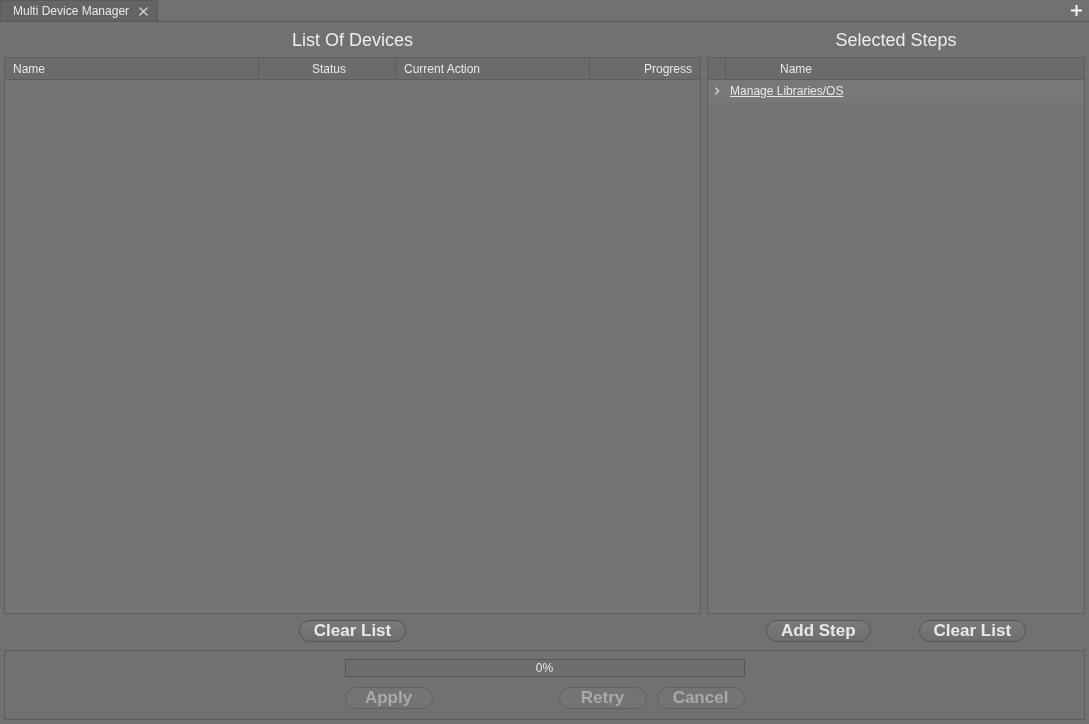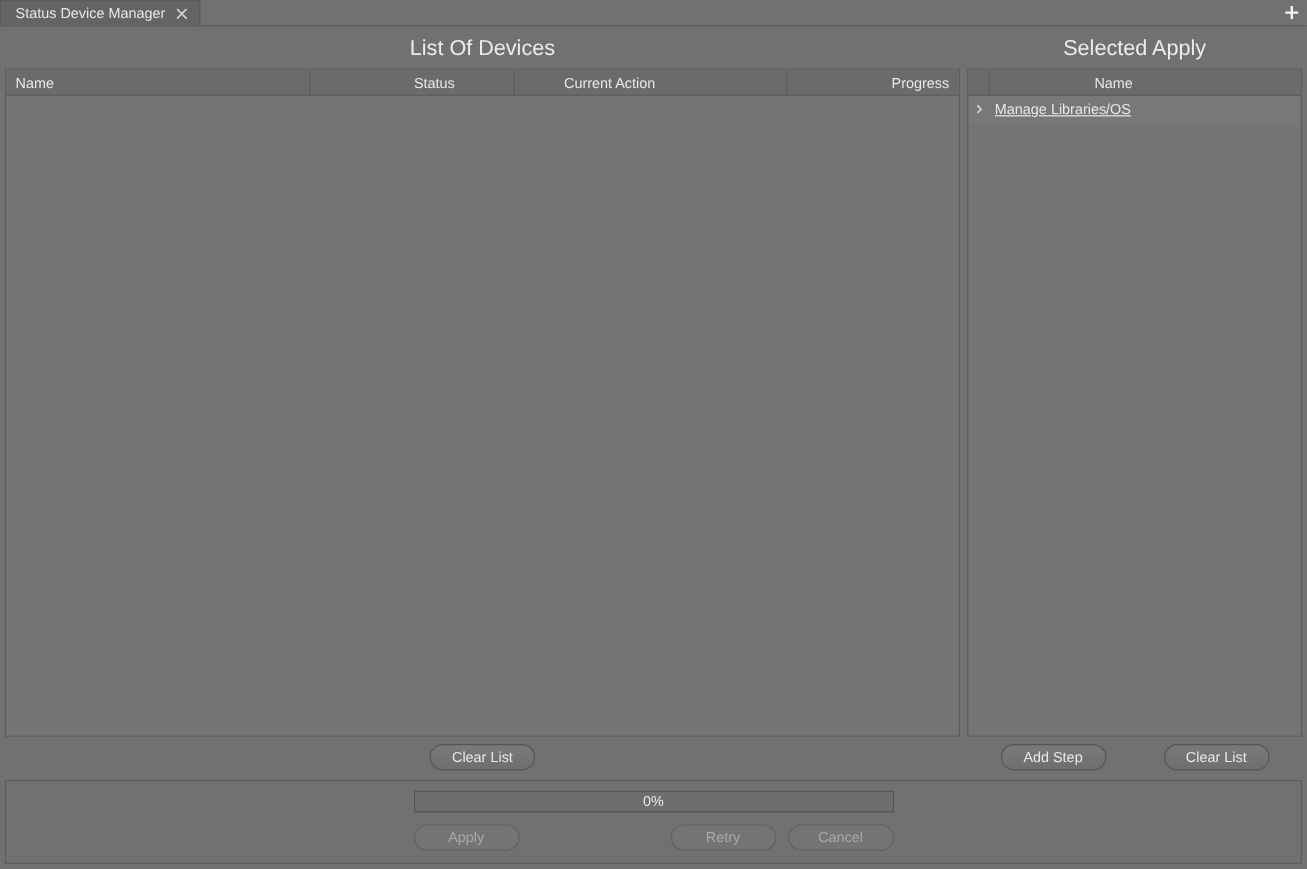--- a/index.html
+++ b/index.html
@@ -98,21 +98,20 @@
     background: #757575;
     display: flex;
     flex-direction: column;
     min-height: 0;
   }
   .grid-header {
     display: flex;
     height: 22px;
     background: #6b6b6b;
     border-bottom: 1px solid #5d5d5d;
-    gap: 33px;
   }
   .grid-header .col {
     display: flex;
     align-items: center;
     padding: 0 8px;
     border-right: 1px solid #5d5d5d;
     font-size: 12px;
     color: #e8e8e8;
   }
   .grid-header .col:last-child { border-right: none; margin-left: 46px; }
@@ -147,27 +146,28 @@
     gap: 24px;
     padding: 6px 0 4px 0;
   }
   .panel.right .panel-footer { gap: 48px; }
   .btn {
     min-width: 88px;
     height: 22px;
     background: linear-gradient(#7a7a7a, #6e6e6e);
     border: 1px solid #555555;
     color: #e8e8e8;
-    font-size: 12px;
+    font-size: 17px;
     display: inline-flex;
     align-items: center;
     justify-content: center;
     cursor: pointer;
     padding: 0 14px;
     border-radius: 11px;
+    font-weight: bold;
   }
   .btn:disabled, .btn.disabled {
     color: #a9a9a9;
     background: #747474;
     border-color: #616161;
     cursor: default;
   }
   
   .bottom-bar {
     border: 1px solid #5d5d5d;
@@ -208,21 +208,21 @@
   .right .col.expcol { flex: 0 0 18px; padding:0; border-right: 1px solid #5d5d5d; }
   .right .col.rname { flex: 1 1 auto; }
 </style>
 </head>
 <body>
 
 <div class="window">
 
   <div class="tabstrip">
     <div class="tab">
-      <span>Status Device Manager</span>
+      <span>Multi Device Manager</span>
       <span class="close-icon">
         <svg width="9" height="9" viewBox="0 0 10 10">
             <path d="M1 1 L9 9 M9 1 L1 9" stroke="#cfcfcf" stroke-width="1.6" stroke-linecap="round"></path>
           </svg>
       </span>
     </div>
     <div class="add-tab">
       <svg width="11" height="11" viewBox="0 0 10 10">
           <path d="M5 0 V10 M0 5 H10" stroke="#f5f5f5" stroke-width="1.8"></path>
         </svg>
@@ -242,21 +242,21 @@
             <div class="col c3">Progress</div>
           </div>
           <div class="grid-body"></div>
         </div>
         <div class="panel-footer">
           <button class="btn">Clear List</button>
         </div>
       </div>
 
       <div class="panel right">
-        <div class="panel-title">Selected Apply</div>
+        <div class="panel-title">Selected Steps</div>
         <div class="grid-wrap">
           <div class="grid-header">
             <div class="col expcol"></div>
             <div class="col rname">Name</div>
           </div>
           <div class="grid-body">
             <div class="grid-row">
               <span class="expander">
                 <svg width="8" height="8" viewBox="0 0 10 10">
                     <path d="M3 1 L7 5 L3 9" fill="none" stroke="#d8d8d8" stroke-width="1.6"></path>

